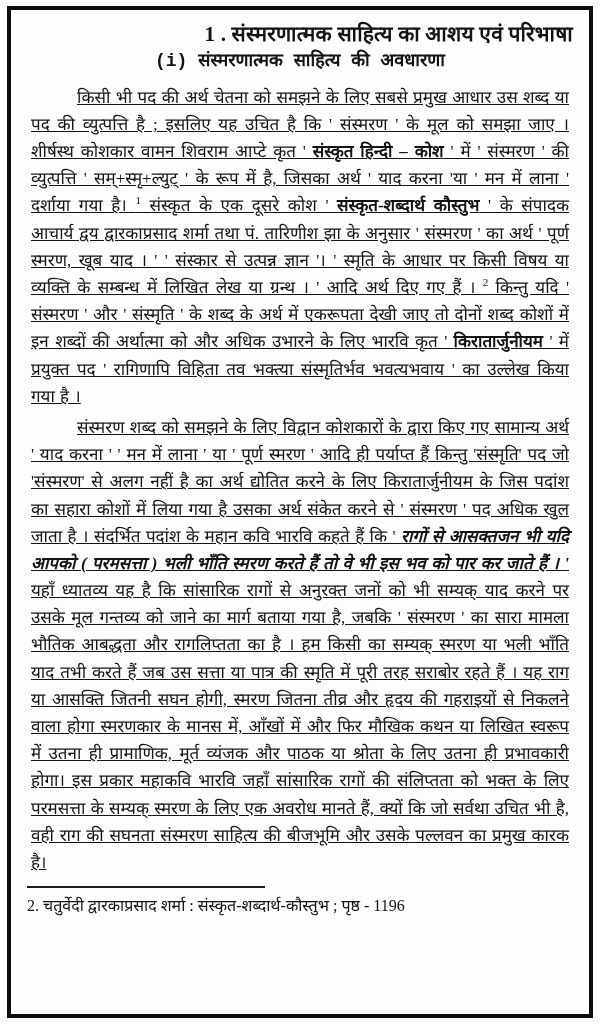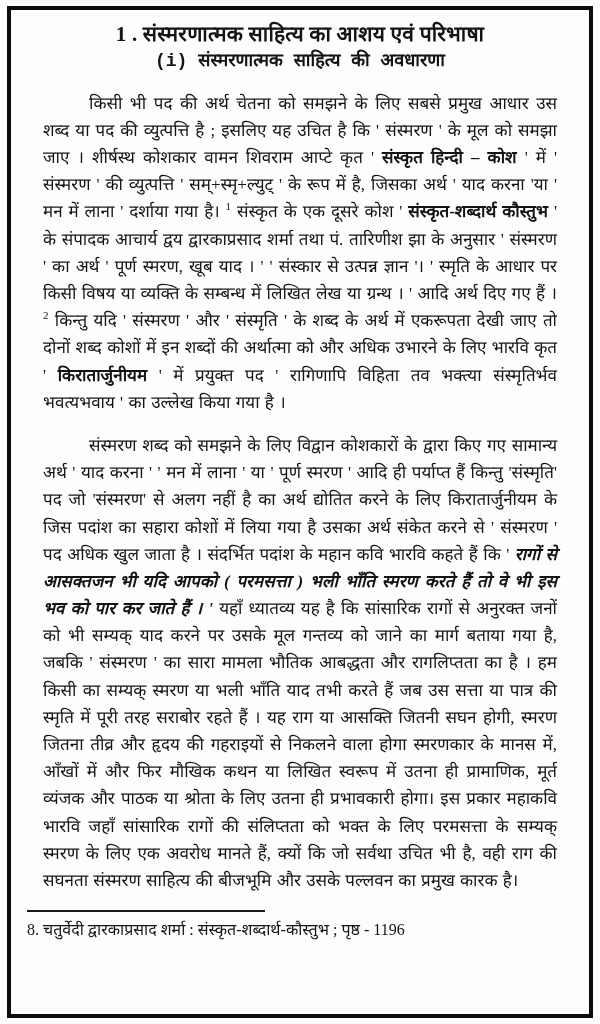--- a/index.html
+++ b/index.html
@@ -21,42 +21,43 @@
   .frame {
     box-sizing: border-box;
     width: 100%;
     height: 100%;
     border: 4px solid #0d0d0d;
     padding: 8px 16px 8px 16px;
     overflow: hidden;
   }
   h1.title {
     margin: 2px 0 2px 0;
-    text-align: center;
+    text-align: right;
     font-size: 21px;
     line-height: 1.35;
     font-weight: bold;
     letter-spacing: 0.2px;
     font-family: Liberation Serif, serif;
   }
   h2.subtitle {
     margin: 0 0 10px 0;
     text-align: center;
     font-size: 18px;
     line-height: 1.3;
     font-weight: bold;
     font-family: Liberation Mono, monospace;
   }
   .body-text p.para {
-    margin: 16px;
+    margin: 4px;
     font-size: 17px;
     line-height: 1.6;
     text-align: justify;
     text-indent: 46px;
     word-spacing: 1px;
+    text-decoration: underline;
   }
   .b  { font-weight: bold; }
   .bi { font-weight: bold; font-style: italic; }
   sup.fn-ref {
     font-size: 11px;
     line-height: 0;
   }
   .fn-rule {
     width: 238px;
     border: 0;
@@ -80,17 +81,17 @@
     <h2 class="subtitle">(i) संस्मरणात्मक साहित्य की अवधारणा</h2>
 
     <div class="body-text">
         <p class="para"><span>किसी भी पद की अर्थ चेतना को समझने के लिए सबसे प्रमुख आधार उस शब्द या पद की व्युत्पत्ति है ; इसलिए यह उचित है कि ' संस्मरण ' के मूल को समझा जाए । शीर्षस्थ कोशकार वामन शिवराम आप्टे कृत ' </span><span class="b">संस्कृत हिन्दी – कोश</span><span> ' में ' संस्मरण ' की व्युत्पत्ति ' सम्+स्मृ+ल्युट् ' के रूप में है, जिसका अर्थ ' याद करना 'या ' मन में लाना ' दर्शाया गया है। </span><sup class="fn-ref">1</sup><span> संस्कृत के एक दूसरे कोश ' </span><span class="b">संस्कृत-शब्दार्थ कौस्तुभ</span><span> ' के संपादक आचार्य द्वय द्वारकाप्रसाद शर्मा तथा पं. तारिणीश झा के अनुसार ' संस्मरण ' का अर्थ ' पूर्ण स्मरण, खूब याद । ' ' संस्कार से उत्पन्न ज्ञान '। ' स्मृति के आधार पर किसी विषय या व्यक्ति के सम्बन्ध में लिखित लेख या ग्रन्थ । ' आदि अर्थ दिए गए हैं । </span><sup class="fn-ref">2</sup><span> किन्तु यदि ' संस्मरण ' और ' संस्मृति ' के शब्द के अर्थ में एकरूपता देखी जाए तो दोनों शब्द कोशों में इन शब्दों की अर्थात्मा को और अधिक उभारने के लिए भारवि कृत ' </span><span class="b">किरातार्जुनीयम</span><span> ' में प्रयुक्त पद ' रागिणापि विहिता तव भक्त्या संस्मृतिर्भव भवत्यभवाय ' का उल्लेख किया गया है ।</span></p>
         <p class="para"><span>संस्मरण शब्द को समझने के लिए विद्वान कोशकारों के द्वारा किए गए सामान्य अर्थ ' याद करना ' ' मन में लाना ' या ' पूर्ण स्मरण ' आदि ही पर्याप्त हैं किन्तु 'संस्मृति' पद जो 'संस्मरण' से अलग नहीं है का अर्थ द्योतित करने के लिए किरातार्जुनीयम के जिस पदांश का सहारा कोशों में लिया गया है उसका अर्थ संकेत करने से ' संस्मरण ' पद अधिक खुल जाता है । संदर्भित पदांश के महान कवि भारवि कहते हैं कि ' </span><span class="bi">रागों से आसक्तजन भी यदि आपको ( परमसत्ता ) भली भाँति स्मरण करते हैं तो वे भी इस भव को पार कर जाते हैं । '</span><span> यहाँ ध्यातव्य यह है कि सांसारिक रागों से अनुरक्त जनों को भी सम्यक् याद करने पर उसके मूल गन्तव्य को जाने का मार्ग बताया गया है, जबकि ' संस्मरण ' का सारा मामला भौतिक आबद्धता और रागलिप्तता का है । हम किसी का सम्यक् स्मरण या भली भाँति याद तभी करते हैं जब उस सत्ता या पात्र की स्मृति में पूरी तरह सराबोर रहते हैं । यह राग या आसक्ति जितनी सघन होगी, स्मरण जितना तीव्र और हृदय की गहराइयों से निकलने वाला होगा स्मरणकार के मानस में, आँखों में और फिर मौखिक कथन या लिखित स्वरूप में उतना ही प्रामाणिक, मूर्त व्यंजक और पाठक या श्रोता के लिए उतना ही प्रभावकारी होगा। इस प्रकार महाकवि भारवि जहाँ सांसारिक रागों की संलिप्तता को भक्त के लिए परमसत्ता के सम्यक् स्मरण के लिए एक अवरोध मानते हैं, क्यों कि जो सर्वथा उचित भी है, वही राग की सघनता संस्मरण साहित्य की बीजभूमि और उसके पल्लवन का प्रमुख कारक है।</span></p>
       </div>
 
     <hr class="fn-rule">
 
     <div class="footnotes">
-        <div class="footnote">8. चतुर्वेदी द्वारकाप्रसाद शर्मा : संस्कृत-शब्दार्थ-कौस्तुभ ; पृष्ठ - 1196</div>
+        <div class="footnote">2. चतुर्वेदी द्वारकाप्रसाद शर्मा : संस्कृत-शब्दार्थ-कौस्तुभ ; पृष्ठ - 1196</div>
       </div>
 
   </div>
 </div>
 
 </body></html>

